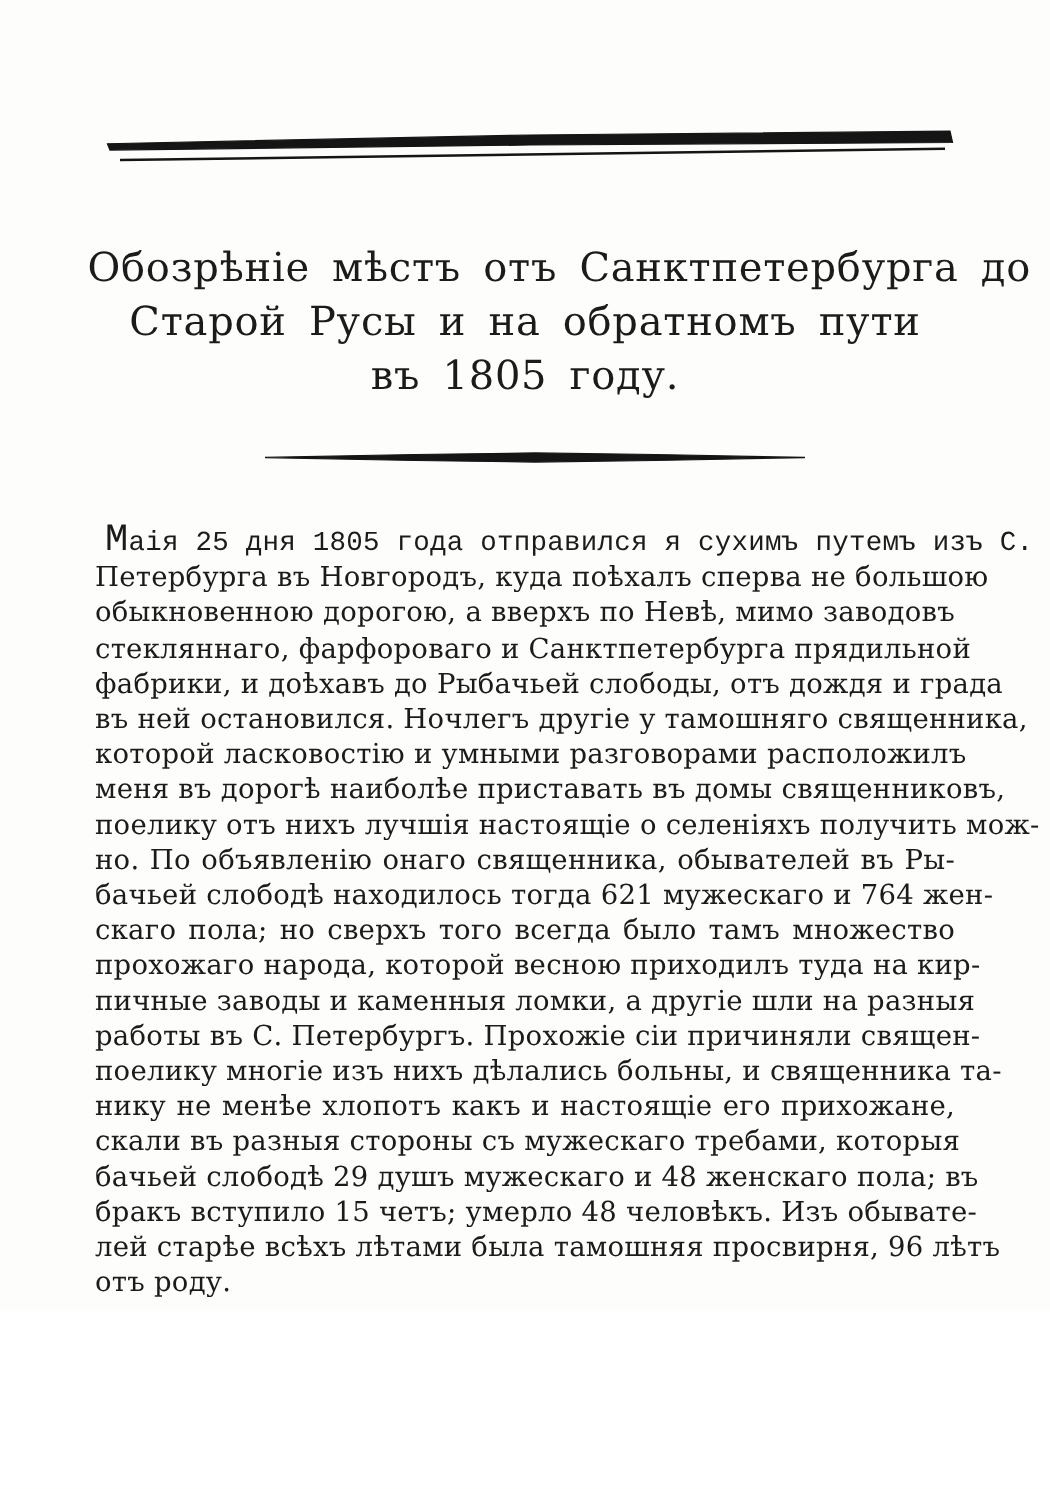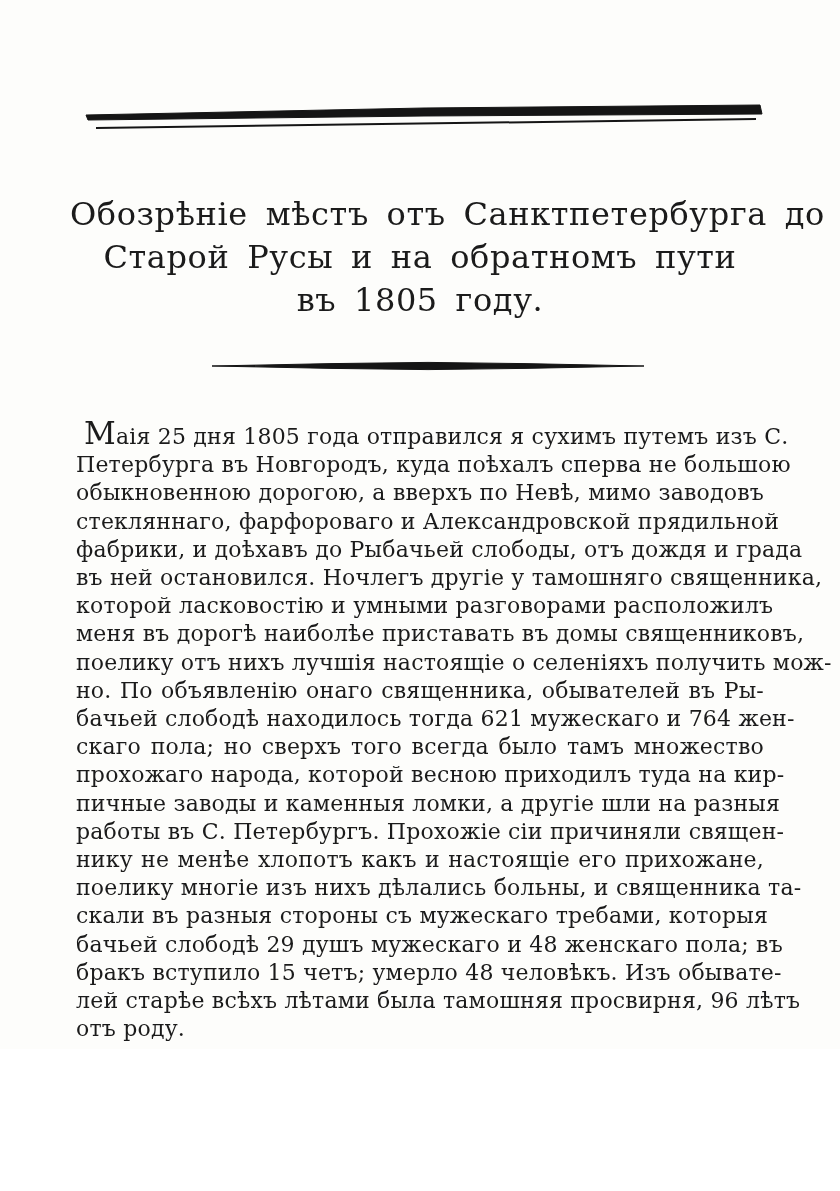--- a/index.html
+++ b/index.html
@@ -47,21 +47,21 @@
     width: 688px;
   }
   .line {
     font-size: 22px;
     line-height: 28.2px;
     letter-spacing: 0.2px;
     text-align: justify;
     text-align-last: justify;
     white-space: nowrap;
   }
-  .line.first { padding-left: 8px; }
+  .line.first { padding-left: 8px; font-family: Liberation Mono, monospace; }
   .initial {
     font-size: 31px;
     line-height: 28px;
   }
   .lines-repeat .line:last-child {
     text-align-last: left;
     text-align: center;
   }
   .page-number {
     position: absolute;
@@ -93,34 +93,34 @@
   <svg class="divider-rule" viewBox="0 0 432 12" xmlns="http://www.w3.org/2000/svg">
     <polygon class="rule-ink" points="0,6 120,3.6 216,2.4 312,3.6 432,6 312,8.4 216,9.6 120,8.4"></polygon>
   </svg>
 
   <div class="body-block">
     <div class="line first"><span class="initial">М</span><span>аія 25 дня 1805 года отправился я сухимъ путемъ изъ С.</span></div>
     <div class="lines-repeat">
 
     <div class="line">Петербурга въ Новгородъ, куда поѣхалъ сперва не большою</div>
         <div class="line">обыкновенною дорогою, а вверхъ по Невѣ, мимо заводовъ</div>
-        <div class="line">стекляннаго, фарфороваго и Александровской прядильной</div>
+        <div class="line">стекляннаго, фарфороваго и Санктпетербурга прядильной</div>
         <div class="line">фабрики, и доѣхавъ до Рыбачьей слободы, отъ дождя и града</div>
         <div class="line">въ ней остановился. Ночлегъ другіе у тамошняго священника,</div>
         <div class="line">которой ласковостію и умными разговорами расположилъ</div>
         <div class="line">меня въ дорогѣ наиболѣе приставать въ домы священниковъ,</div>
         <div class="line">поелику отъ нихъ лучшія настоящіе о селеніяхъ получить мож-</div>
         <div class="line">но. По объявленію онаго священника, обывателей въ Ры-</div>
         <div class="line">бачьей слободѣ находилось тогда 621 мужескаго и 764 жен-</div>
         <div class="line">скаго пола; но сверхъ того всегда было тамъ множество</div>
         <div class="line">прохожаго народа, которой весною приходилъ туда на кир-</div>
         <div class="line">пичные заводы и каменныя ломки, а другіе шли на разныя</div>
         <div class="line">работы въ С. Петербургъ. Прохожіе сіи причиняли священ-</div>
+        <div class="line">поелику многіе изъ нихъ дѣлались больны, и священника та-</div>
         <div class="line">нику не менѣе хлопотъ какъ и настоящіе его прихожане,</div>
-        <div class="line">поелику многіе изъ нихъ дѣлались больны, и священника та-</div>
         <div class="line">скали въ разныя стороны съ мужескаго требами, которыя</div>
         <div class="line">бачьей слободѣ 29 душъ мужескаго и 48 женскаго пола; въ</div>
         <div class="line">бракъ вступило 15 четъ; умерло 48 человѣкъ. Изъ обывате-</div>
         <div class="line">лей старѣе всѣхъ лѣтами была тамошняя просвирня, 96 лѣтъ</div>
         <div class="line">отъ роду.</div>
       </div>
   </div>
 
   <div class="page-number">1</div>
 

